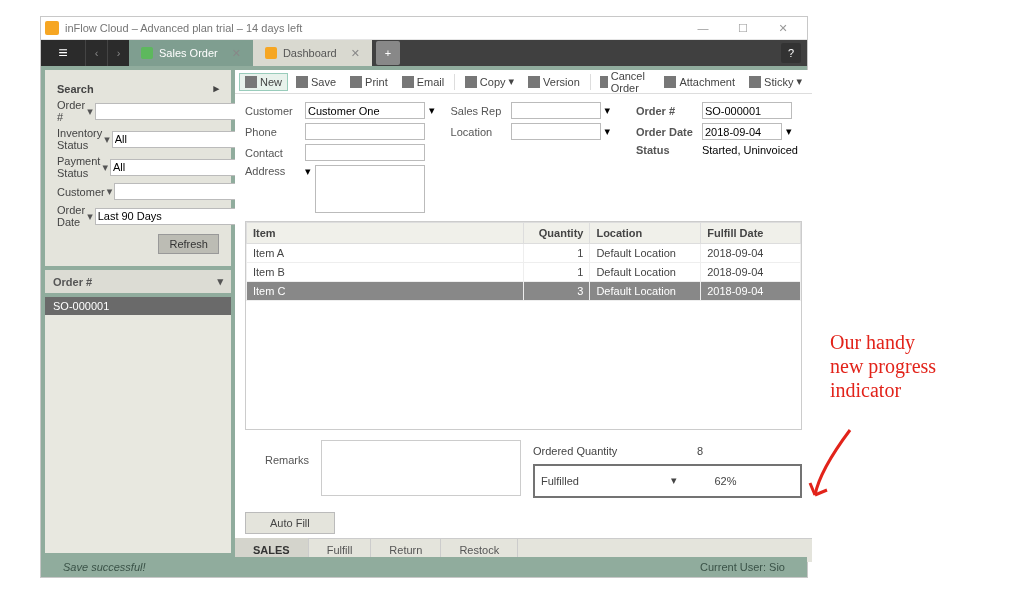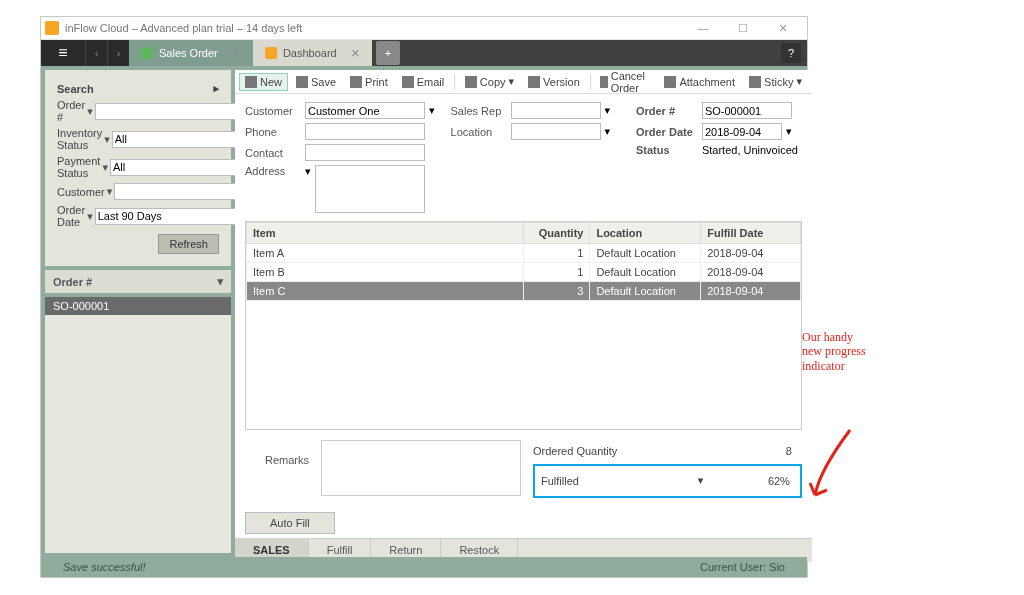--- a/index.html
+++ b/index.html
@@ -54,33 +54,33 @@
 .grid th{background:#f0f0ea;text-align:left;padding:4px 6px;color:#444;font-weight:bold;border:1px solid #ddd;}
 .grid th.r{text-align:right;}
 .grid td{padding:3px 6px;border:1px solid #eee;color:#444;height:18px;}
 .grid td.r{text-align:right;}
 .grid tr.sel td{background:#888;color:#fff;}
 .grid .blank td{height:128px;border:none;}
 .summary{margin:10px;display:flex;gap:12px;}
 .remarks-lbl{width:64px;padding-top:14px;text-align:right;color:#555;}
 .remarks-box{flex:0 0 200px;height:56px;border:1px solid #ccc;}
 .sumright{flex:1;}
-.sumrow{display:flex;justify-content:space-between;align-items:center;height:22px;gap:20px;color:#444;padding-right:10px;}
+.sumrow{display:flex;justify-content:flex-start;align-items:center;height:22px;gap:20px;color:#444;padding-right:10px;}
 .sumrow .lab{width:110px;text-align:left;}
 .sumrow .val{width:40px;text-align:right;}
-.fulbox{border:2px solid #0ea5e9;padding:4px 6px;margin-top:2px;}
+.fulbox{border:2px solid #737373;padding:4px 6px;margin-top:2px;}
 .fulbox .sumrow{padding-right:4px;}
 .autofill{margin:4px 10px;}
 .autofill button{padding:4px 24px;background:#e4e4dc;border:1px solid #bbb;color:#444;}
 .bottomtabs{height:24px;background:#e4e4dc;display:flex;align-items:center;border-top:1px solid #ccc;margin-top:auto;}
 .btab{padding:0 18px;height:24px;display:flex;align-items:center;color:#555;border-right:1px solid #ccc;}
 .btab.active{background:#d4d4cc;font-weight:bold;color:#333;}
 .statusbar{height:20px;background:#90ac9d;display:flex;align-items:center;padding:0 22px;color:#3a5247;font-style:italic;font-size:11px;}
 .statusbar .sp{flex:1;}
-.annot{position:absolute;left:802px;top:330px;color:#e2231a;font-family:"Comic Sans MS",cursive;font-size:12px;line-height:1.2;white-space:pre-line;}
+.annot{position:absolute;left:830px;top:330px;color:#e2231a;font-family:"Comic Sans MS",cursive;font-size:20px;line-height:1.2;white-space:pre-line;}
 .arrow{position:absolute;left:810px;top:420px;width:60px;height:80px;}
 .arrow svg{overflow:visible;}
 </style>
 </head>
 <body>
 
 <div class="window">
   <div class="titlebar">
     <div class="logo"></div>
     <span>inFlow Cloud – Advanced plan trial – 14 days left</span>

